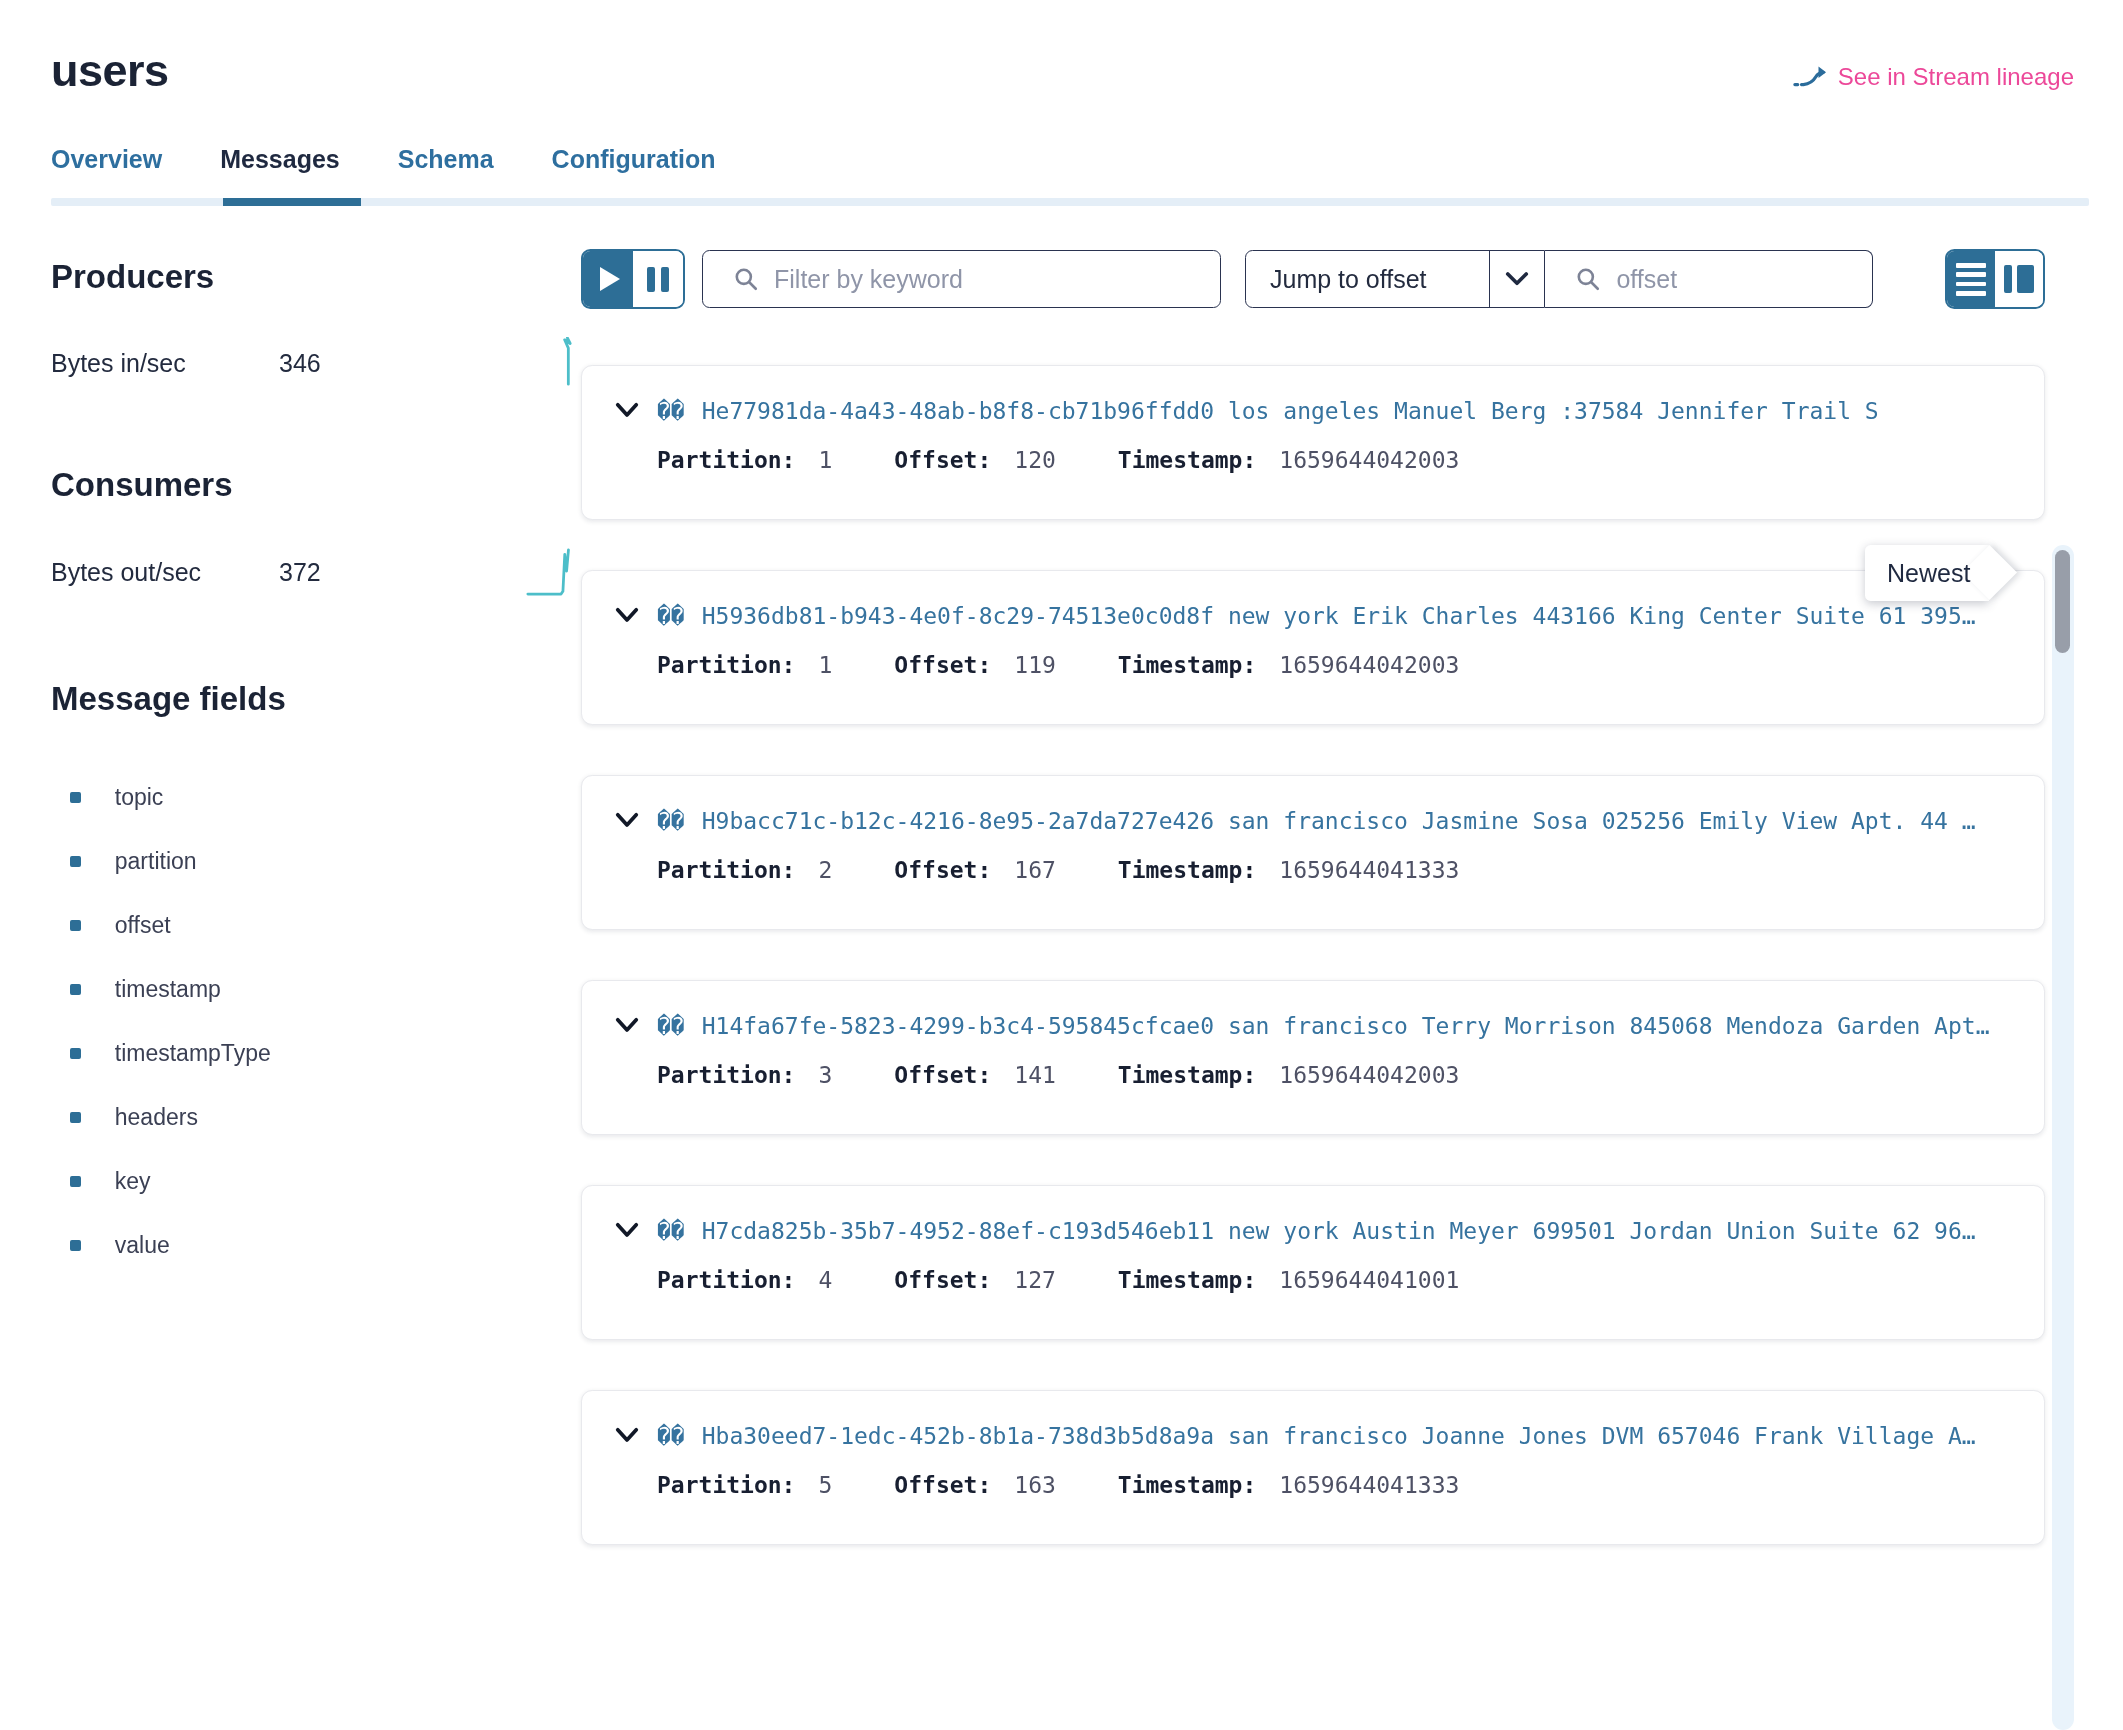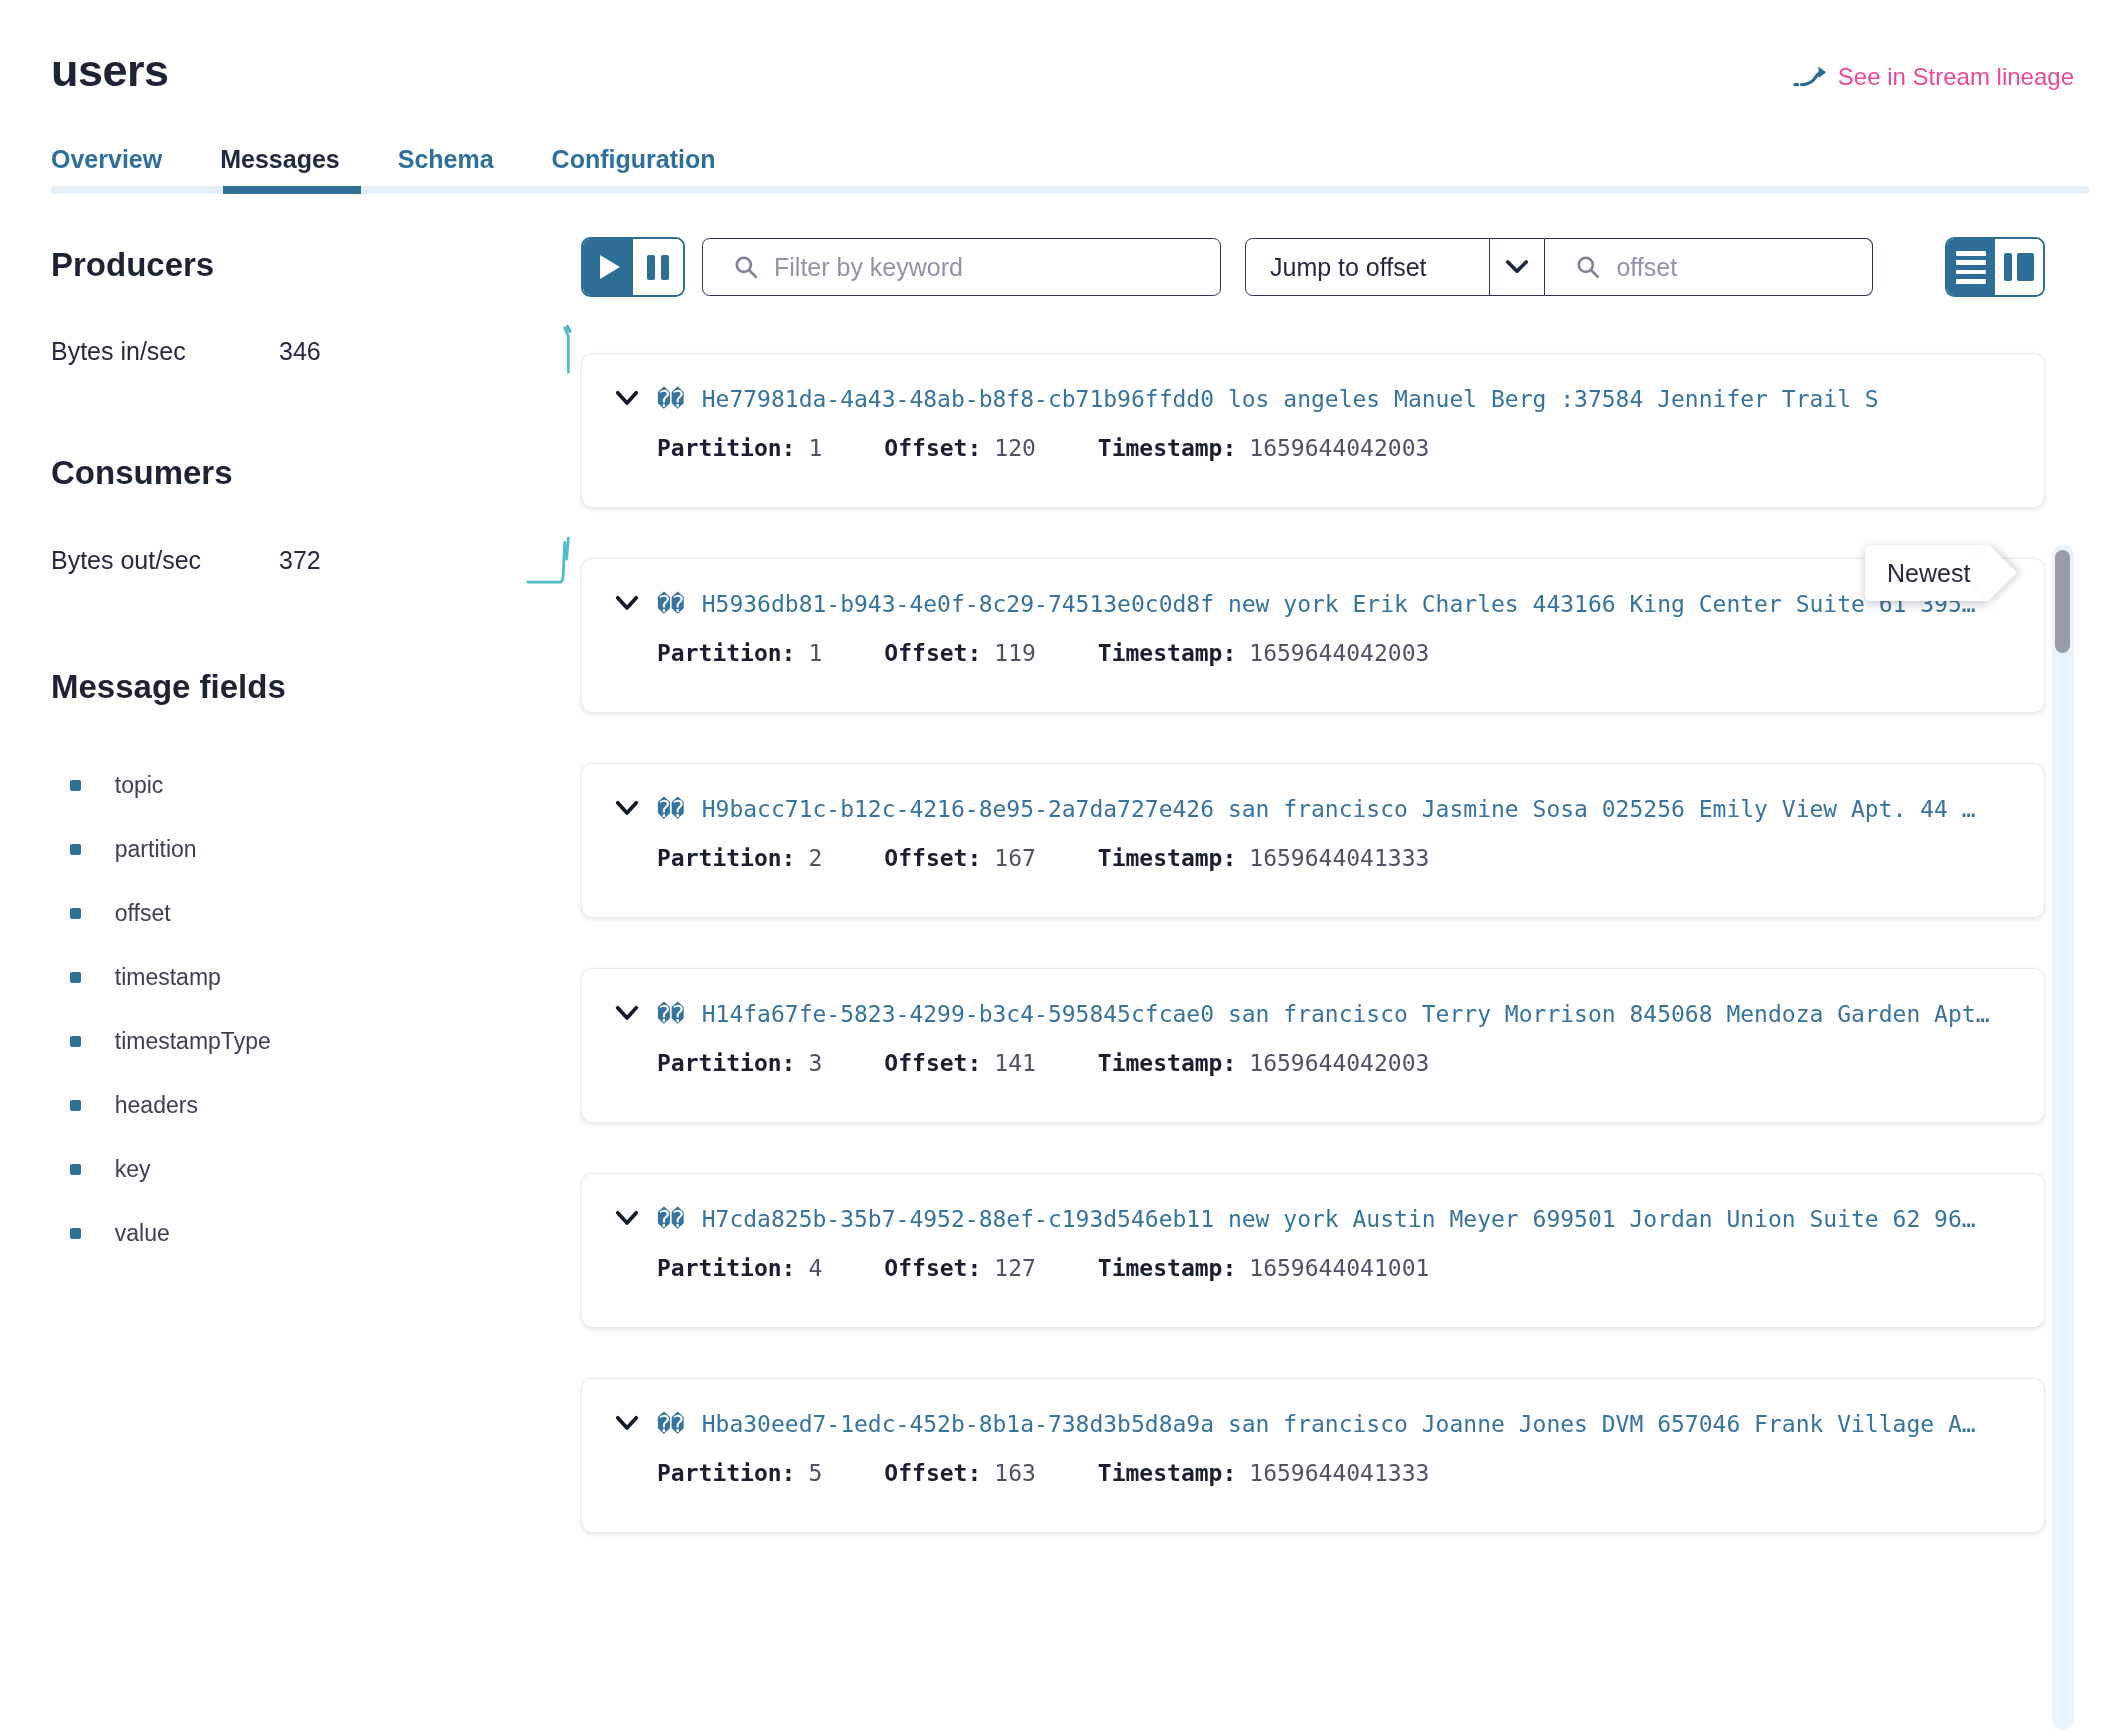--- a/index.html
+++ b/index.html
@@ -10,21 +10,21 @@
   }
   
   .header { padding:39px 50px 0 51px; display:flex; align-items:flex-start;margin-top:6px; }
   .page-title { font-size:45px; font-weight:800; letter-spacing:-0.5px; color:#1b2335; }
   .lineage-link {
     margin-left:auto; margin-top:17px; display:flex; align-items:center; gap:11.2px;
     color:#ec4899; font-size:24px; font-weight:400; cursor:pointer;
   }
   
   .tabs { margin:48px 0 0 51px; display:flex; gap:58px; }
-  .tab { font-size:25px; font-weight:600; color:#2e6f9f; padding-bottom:12px; cursor:pointer; }
+  .tab { font-size:25px; font-weight:600; color:#2e6f9f; padding-bottom:24px; cursor:pointer; }
   .tab.active { color:#1f2940; font-weight:700; }
   .tabbar { position:relative; margin:0 35px 0 51px; height:8.4px; background:#e4eef7; border-radius:1.9px; }
   .tabbar-indicator { position:absolute; left:172px; top:0; width:138px; height:8.4px; background:#2d6e96; }
   
   .content { display:flex; padding-left:51px; }
   .sidebar { width:530px; flex:none; }
   .main { flex:1; padding-right:79px; position:relative; }
   
   .section-title { font-size:33px; font-weight:800; color:#1b2335; }
   .producers-title { margin-top:52px; }
@@ -86,21 +86,21 @@
   .msg-list { margin-top:56px; display:flex; flex-direction:column; gap:50px; }
   .msg-card { height:155px; padding:32px 35px 0 32px; }
   .msg-head { display:flex; align-items:center; gap:17px; }
   .msg-chevron { flex:none; cursor:pointer; display:flex; }
   .msg-keyglyph { font-family:"DejaVu Sans Mono", monospace; font-size:23px; color:#36739f; flex:none; }
   .msg-key {
     font-family:"DejaVu Sans Mono", monospace; font-size:23px; color:#36739f;
     white-space:nowrap; overflow:hidden; cursor:pointer;
   }
   .msg-meta { display:flex; gap:62px; margin-top:22.4px; margin-left:43px; font-family:"DejaVu Sans Mono", monospace; font-size:23px; }
-  .meta-pair { display:flex; gap:13px; }
+  .meta-pair { display:flex; gap:23px; }
   .meta-label { font-weight:700; color:#181f31; }
   .meta-value { color:#4e5165; }
   
   .scroll-track {
     position:absolute; right:50px; top:545px; width:22.4px; height:1185px;
     background:#e9f3fb; border-radius:11.2px;
   }
   .scroll-thumb {
     position:absolute; left:3.7px; top:4.7px; width:15px; height:103px;
     background:#989ea9; border-radius:8.4px; cursor:pointer;

